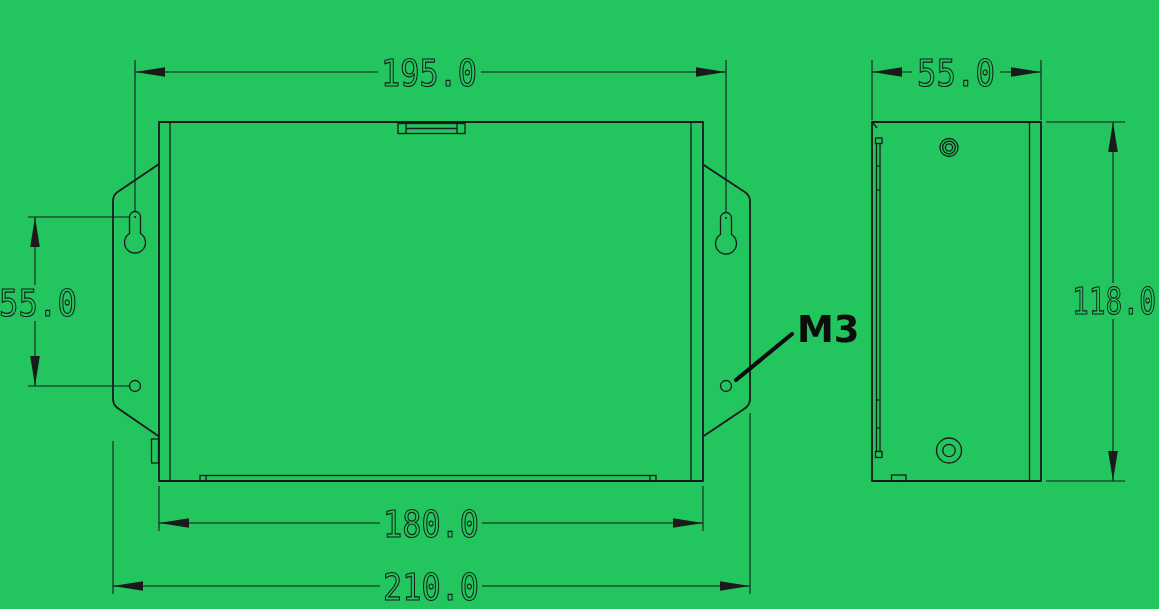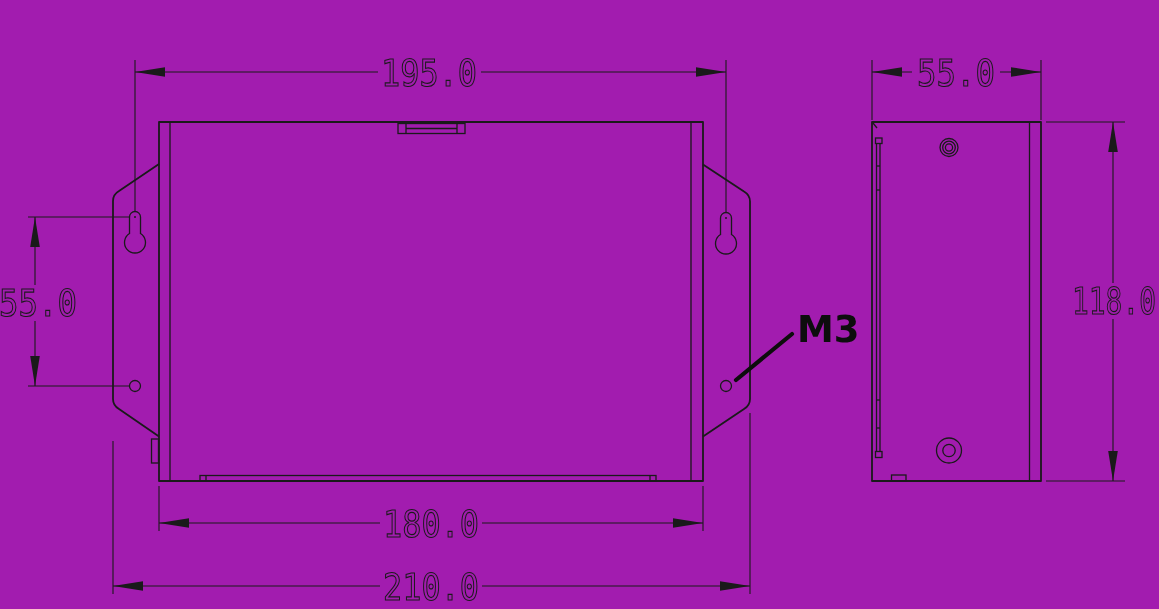--- a/index.html
+++ b/index.html
@@ -1,16 +1,16 @@
 <!DOCTYPE html>
 <html><head>
 <meta charset="utf-8">
 <style>
   html,body{margin:0;padding:0;background:#fff;}
-  .canvas{position:relative;width:1159px;height:609px;background:#a21caf;overflow:hidden;
+  .canvas{position:relative;width:1159px;height:609px;background:#22c55e;overflow:hidden;
           font-family:"DejaVu Sans",sans-serif;}
   svg{display:block;}
   .part{fill:none;stroke:#1a1a1a;stroke-width:1.8;stroke-linejoin:round;stroke-linecap:butt;}
   .thin{fill:none;stroke:#1a1a1a;stroke-width:1.3;}
   .dim{fill:none;stroke:#1a1a1a;stroke-width:1.1;}
   .arr{fill:#1a1a1a;stroke:none;}
   .dot{fill:#1a1a1a;stroke:none;}
   .dimtxt{font-family:"DejaVu Sans Mono",monospace;font-size:37px;
           fill:none;stroke:#1a1a1a;stroke-width:1.15;letter-spacing:0;}
   .callout{font-family:"DejaVu Sans",sans-serif;font-size:37px;font-weight:bold;fill:#0d0d0d;}

